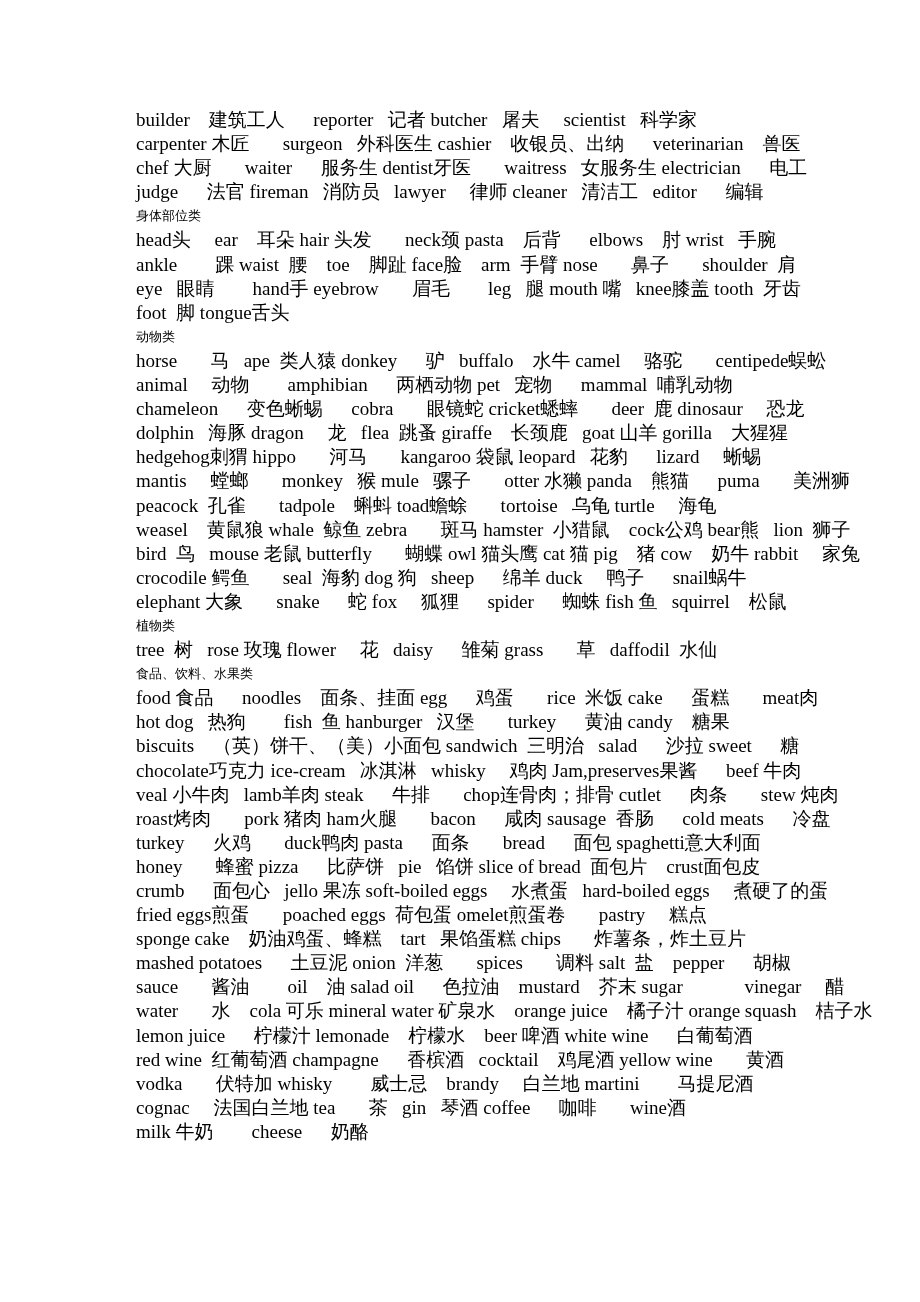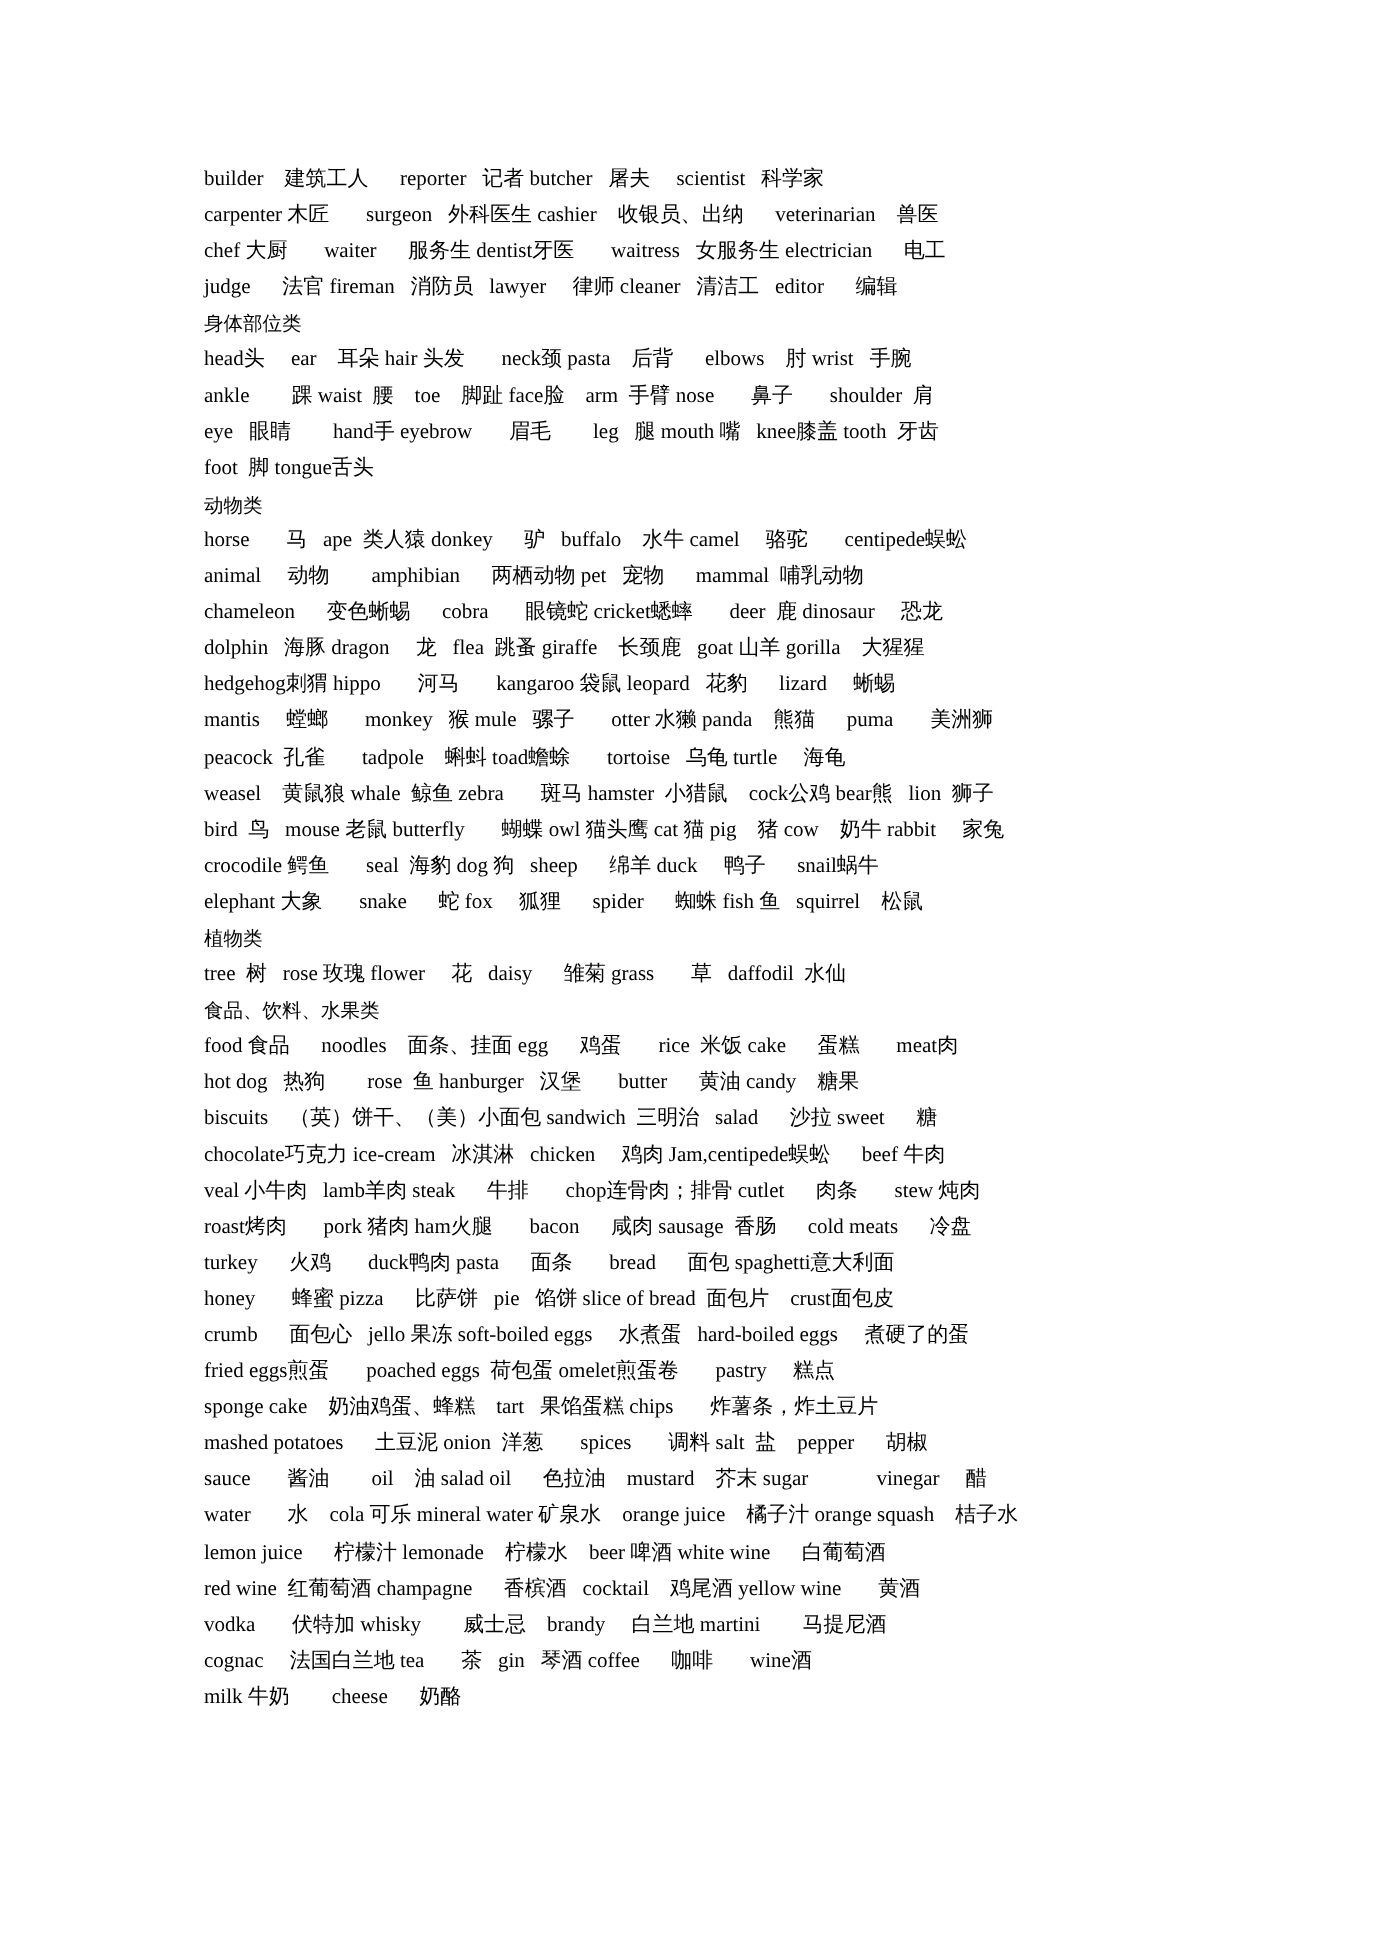--- a/index.html
+++ b/index.html
@@ -22,21 +22,21 @@
     height: 1302px;
     background: #fff;
   }
   .content {
     position: absolute;
     left: 136px;
     top: 108px;
     width: 660px;
   }
   .line {
-    font-size: 14px;
+    font-size: 19px;
     line-height: 24.1px;
     white-space: pre;
     letter-spacing: 0;
     font-family: "Liberation Serif", "DejaVu Serif", serif;
   }
   .heading {
     font-size: 13px;
     line-height: 24.1px;
     white-space: pre;
     font-family: Liberation Sans, sans-serif;
@@ -70,23 +70,23 @@
     <div class="line">weasel    黄鼠狼 whale  鲸鱼 zebra       斑马 hamster  小猎鼠    cock公鸡 bear熊   lion  狮子</div>
     <div class="line">bird  鸟   mouse 老鼠 butterfly       蝴蝶 owl 猫头鹰 cat 猫 pig    猪 cow    奶牛 rabbit     家兔</div>
     <div class="line">crocodile 鳄鱼       seal  海豹 dog 狗   sheep      绵羊 duck     鸭子      snail蜗牛</div>
     <div class="line">elephant 大象       snake      蛇 fox     狐狸      spider      蜘蛛 fish 鱼   squirrel    松鼠</div>
 
     <div class="heading">植物类</div>
     <div class="line">tree  树   rose 玫瑰 flower     花   daisy      雏菊 grass       草   daffodil  水仙</div>
 
     <div class="heading">食品、饮料、水果类</div>
     <div class="line">food 食品      noodles    面条、挂面 egg      鸡蛋       rice  米饭 cake      蛋糕       meat肉</div>
-    <div class="line">hot dog   热狗        rose  鱼 hanburger   汉堡       butter      黄油 candy    糖果</div>
+    <div class="line">hot dog   热狗        fish  鱼 hanburger   汉堡       turkey      黄油 candy    糖果</div>
     <div class="line">biscuits    （英）饼干、（美）小面包 sandwich  三明治   salad      沙拉 sweet      糖</div>
-    <div class="line">chocolate巧克力 ice-cream   冰淇淋   chicken     鸡肉 Jam,centipede蜈蚣      beef 牛肉</div>
+    <div class="line">chocolate巧克力 ice-cream   冰淇淋   whisky     鸡肉 Jam,preserves果酱      beef 牛肉</div>
     <div class="line">veal 小牛肉   lamb羊肉 steak      牛排       chop连骨肉；排骨 cutlet      肉条       stew 炖肉</div>
     <div class="line">roast烤肉       pork 猪肉 ham火腿       bacon      咸肉 sausage  香肠      cold meats      冷盘</div>
     <div class="line">turkey      火鸡       duck鸭肉 pasta      面条       bread      面包 spaghetti意大利面</div>
     <div class="line">honey       蜂蜜 pizza      比萨饼   pie   馅饼 slice of bread  面包片    crust面包皮</div>
     <div class="line">crumb      面包心   jello 果冻 soft-boiled eggs     水煮蛋   hard-boiled eggs     煮硬了的蛋</div>
     <div class="line">fried eggs煎蛋       poached eggs  荷包蛋 omelet煎蛋卷       pastry     糕点</div>
     <div class="line">sponge cake    奶油鸡蛋、蜂糕    tart   果馅蛋糕 chips       炸薯条，炸土豆片</div>
     <div class="line">mashed potatoes      土豆泥 onion  洋葱       spices       调料 salt  盐    pepper      胡椒</div>
     <div class="line">sauce       酱油        oil    油 salad oil      色拉油    mustard    芥末 sugar             vinegar     醋</div>
     <div class="line">water       水    cola 可乐 mineral water 矿泉水    orange juice    橘子汁 orange squash    桔子水</div>

